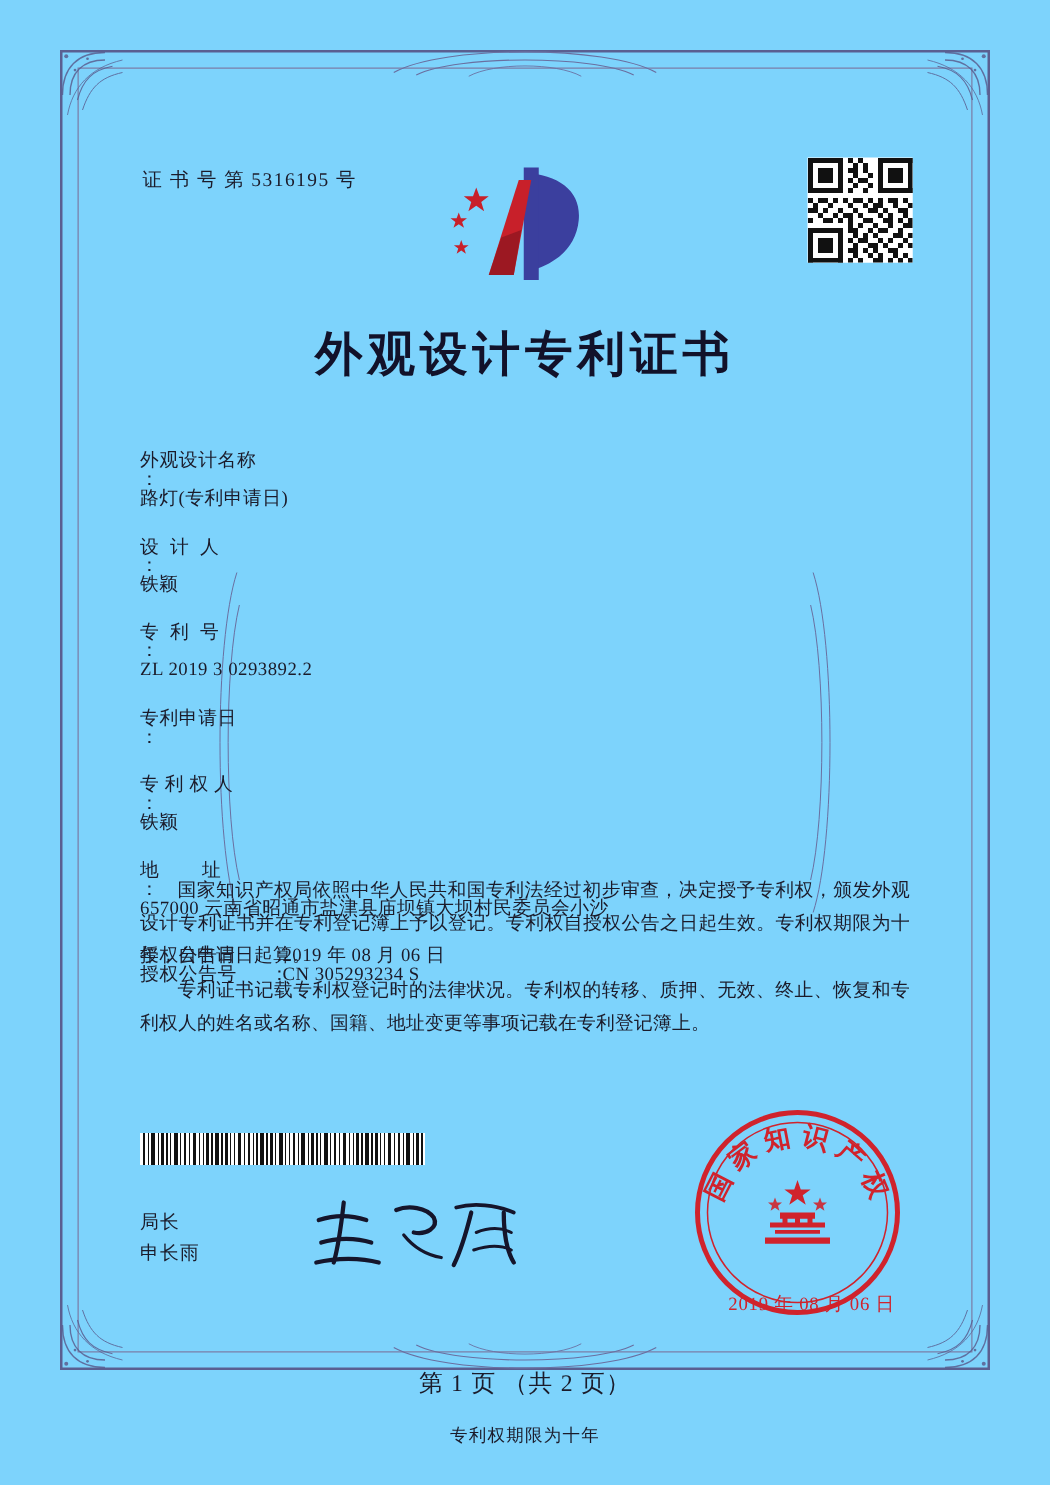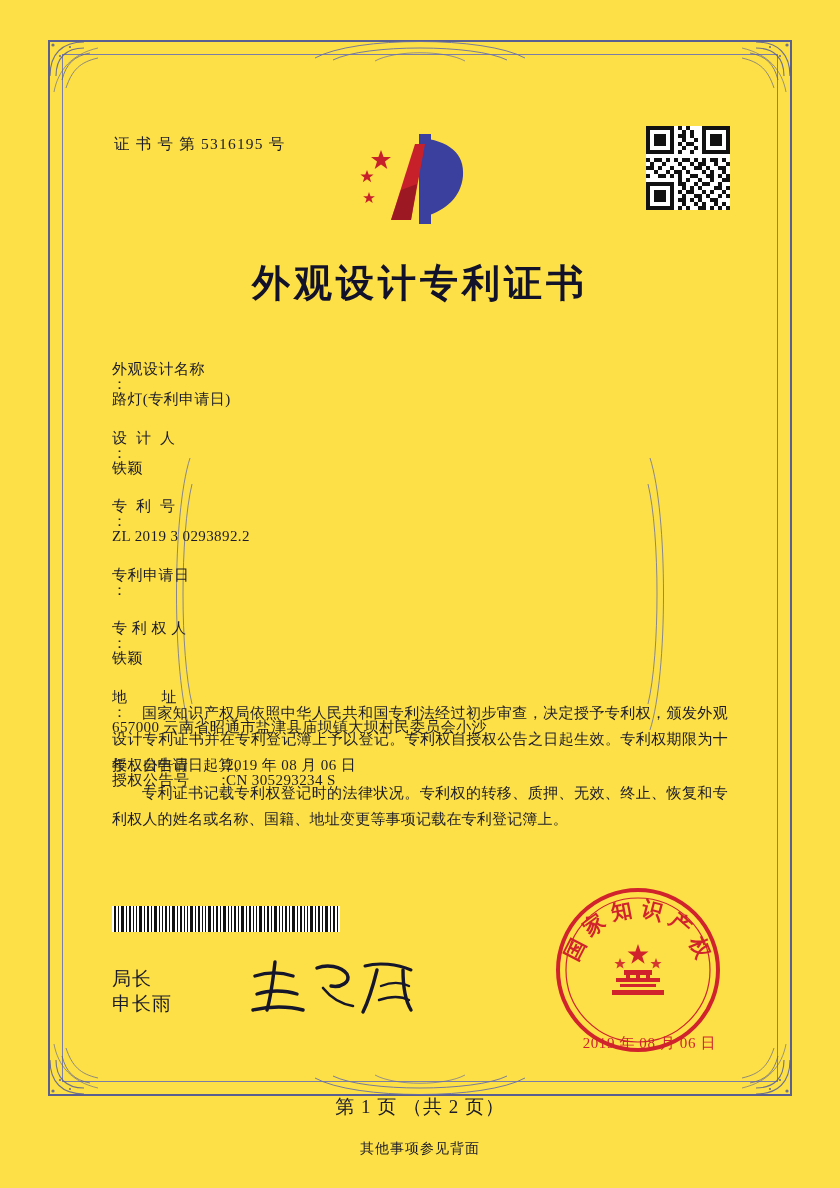--- a/index.html
+++ b/index.html
@@ -13,21 +13,21 @@
     position: relative;
     font-family: "Liberation Serif", "DejaVu Serif", serif;
     color: #1b1b2a;
     overflow: hidden;
   }
 
   
   .page {
     position: absolute;
     inset: 0;
-    background: #fde047;
+    background: #7dd3fc;
   }
   .border-outer {
     position: absolute;
     left: 48px;
     top: 40px;
     right: 48px;
     bottom: 92px;
     border: 2px solid #5a5f91;
   }
   .border-inner {
@@ -164,21 +164,21 @@
     top: 906px;
     width: 228px;
     height: 26px;
   }
 
   
   .sign-block {
     position: absolute;
     left: 112px;
     top: 966px;
-    font-size: 19px;
+    font-size: 15px;
     line-height: 25px;
     letter-spacing: 1px;
   }
   .signature {
     position: absolute;
     left: 245px;
     top: 952px;
     width: 190px;
     height: 70px;
     color: #12122a;
@@ -639,15 +639,15 @@
       </defs>
       <text font-family="'DejaVu Serif','Liberation Serif',serif" font-size="21" font-weight="bold" fill="#d0232c" letter-spacing="7">
         <textPath href="#sealArc" startOffset="8%">国家知识产权局</textPath>
       </text>
     </svg>
   </div>
 
   <div class="seal-date">2019 年 08 月 06 日</div>
 
   <div class="page-no">第 1 页 （共 2 页）</div>
-  <div class="footer-note">其他事项参见背面</div>
+  <div class="footer-note">专利权期限为十年</div>
 
 </div>
 
 </body></html>

